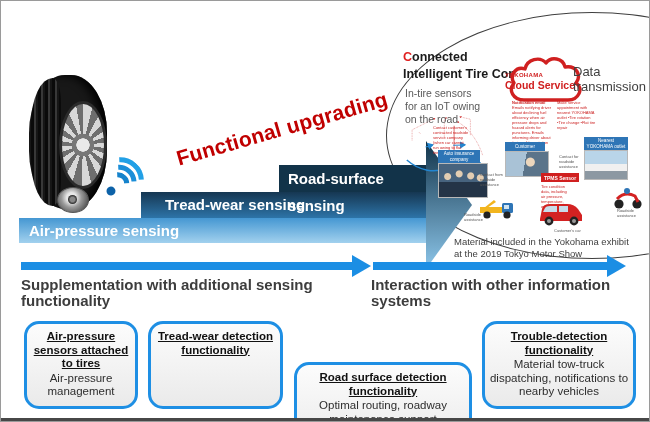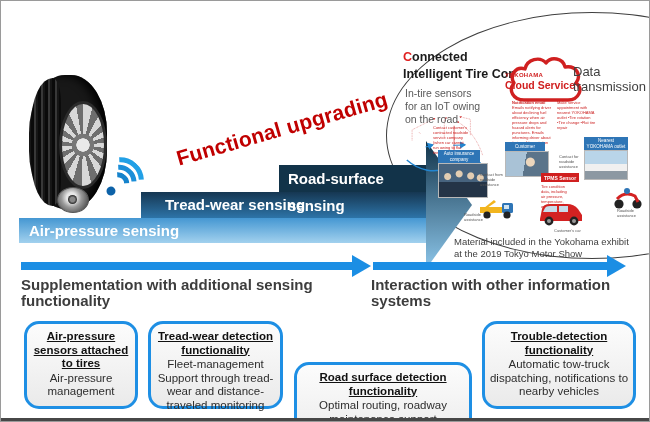--- a/index.html
+++ b/index.html
@@ -220,25 +220,24 @@
 
   <div class="abs heading" style="left:20px;width:334px;">Supplementation with additional sensing functionality</div>
   <div class="abs card" style="left:23px;width:114px;">
     <div class="t">Air-pressure sensors attached to tires</div>
     <div class="b">Air-pressure management</div>
   </div>
 
   <div class="abs heading" style="left:370px;width:280px;">Interaction with other information systems</div>
   <div class="abs card" style="left:147px;width:135px;">
     <div class="t">Tread-wear detection functionality</div>
-    <div class="b">Fleet-management Support through tread-wear and distance-traveled monitoring</div>
   </div>
   <div class="abs card" style="left:293px;width:178px;margin-top:41px;">
     <div class="t">Road surface detection functionality</div>
     <div class="b">Optimal routing, roadway maintenance support</div>
   </div>
   <div class="abs card" style="left:481px;width:154px;">
     <div class="t">Trouble-detection functionality</div>
-    <div class="b">Automatic tow-truck dispatching, notifications to nearby vehicles</div>
+    <div class="b">Material tow-truck dispatching, notifications to nearby vehicles</div>
   </div>
 
   <div class="abs baseline"></div>
 </div>
 
 </body></html>

